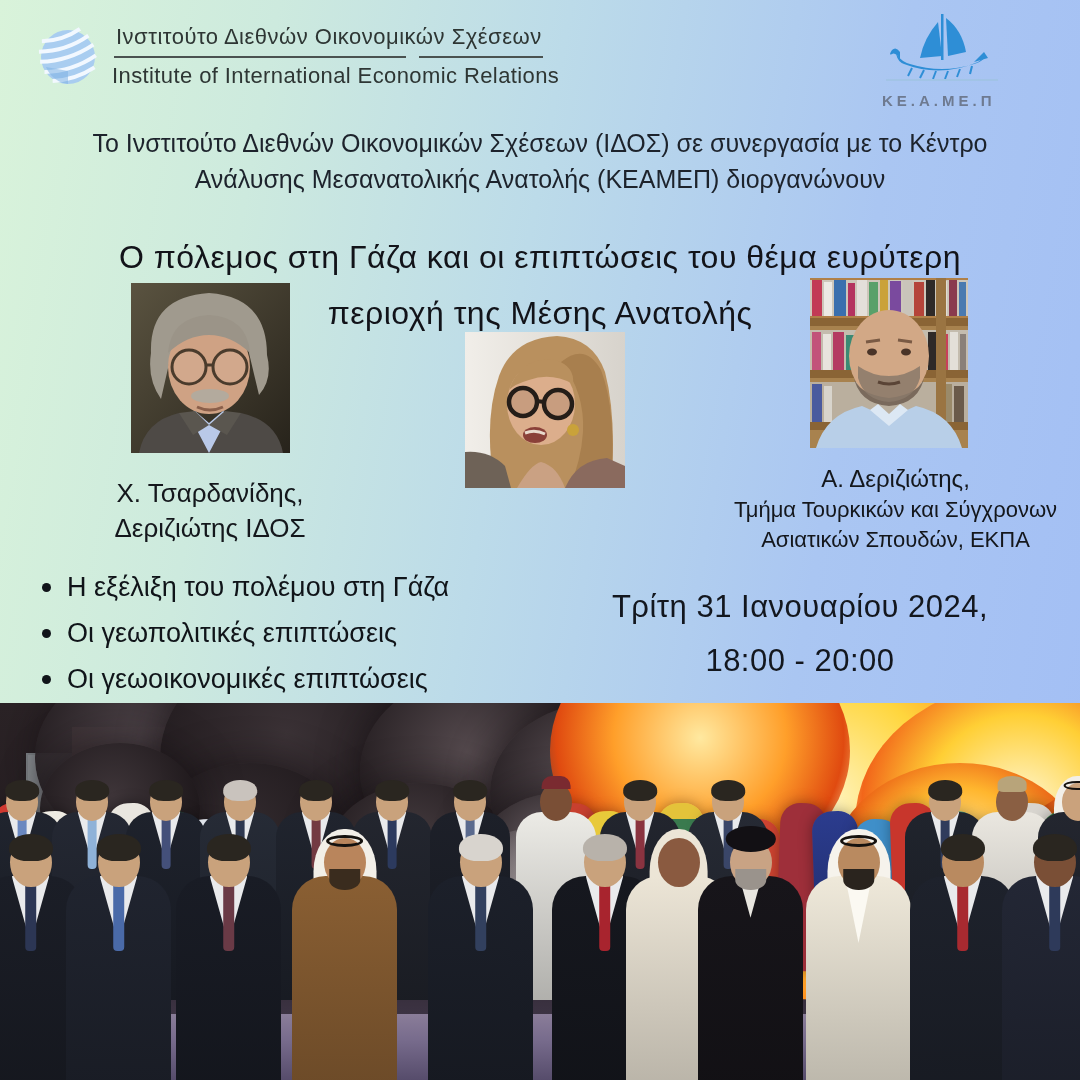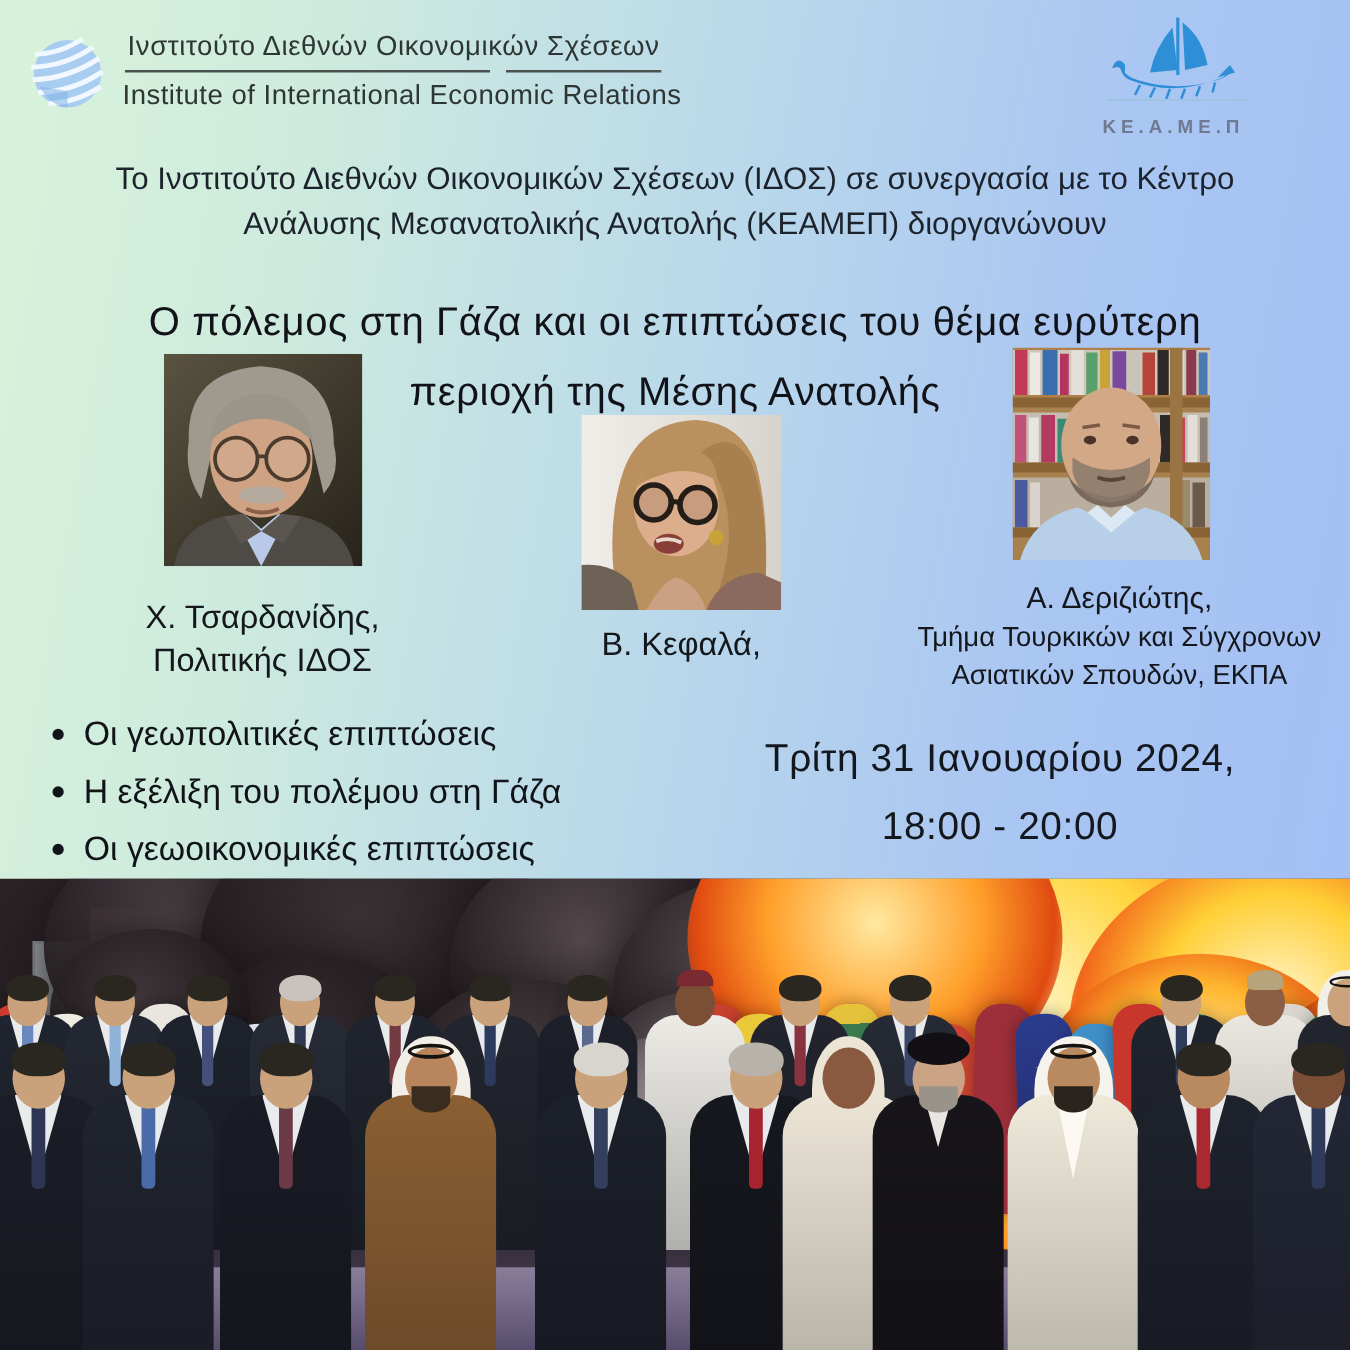--- a/index.html
+++ b/index.html
@@ -4,21 +4,21 @@
 <style>
   html,body{margin:0;padding:0;background:#888;}
   *{box-sizing:border-box;}
   .poster{
     position:relative;width:1080px;height:1080px;overflow:hidden;
     font-family:"Liberation Sans","DejaVu Sans",sans-serif;
     background:linear-gradient(100deg,#d9f3da 0%,#cdeade 22%,#bcdbe9 45%,#aac6f2 72%,#a2bef5 100%);
     color:#171a20;
   }
   
-  .idos{position:absolute;left:24px;top:24px;display:flex;align-items:flex-end;gap:14px;}
+  .idos{position:absolute;left:38px;top:24px;display:flex;align-items:center;gap:14px;}
   .idos-text{display:flex;flex-direction:column;}
   .idos-greek{font-size:22px;letter-spacing:.5px;color:#2e3634;padding:0 4px 6px 4px;}
   .idos-rule{height:2px;background:#4a5250;width:96%;margin:0 0 5px 2px;
     background:linear-gradient(90deg,#4a5250 0 68%,transparent 68% 71%,#4a5250 71% 100%);}
   .idos-english{font-size:22px;color:#2e3634;letter-spacing:.4px;}
   .keamep{position:absolute;right:48px;top:12px;width:150px;text-align:left;}
   .keamep-label{margin-top:2px;font-size:15px;letter-spacing:4px;color:#6e7a90;font-weight:bold;}
   
   .intro{position:absolute;left:50%;top:126px;transform:translateX(-50%);width:960px;
     text-align:center;font-size:25px;line-height:1.42;color:#1d232c;}
@@ -237,38 +237,37 @@
       <ellipse cx="96" cy="74" rx="5" ry="3.5" fill="#4a3428"></ellipse>
       <path d="M56,64 L70,62 M88,62 L102,64" stroke="#7a5a44" stroke-width="3"></path>
       <path d="M68,104 Q79,108 90,104" stroke="#5a4436" stroke-width="3" fill="none"></path>
       <path d="M6,170 Q16,136 52,128 L79,140 L106,128 Q142,136 152,170 Z" fill="#b8cfe8"></path>
       <path d="M60,132 L79,148 L98,132 L90,126 L79,136 L68,126 Z" fill="#dce8f4"></path>
     </svg>
   </div>
 
   <div class="caption c1">
     <div class="cap-name">Χ. Τσαρδανίδης,</div>
-    <div class="cap-role">Πολιτικής ΙΔΟΣ</div>
+    <div class="cap-role">Δεριζιώτης ΙΔΟΣ</div>
   </div>
   <div class="caption c2">
-    <div class="cap-name">Β. Κεφαλά,</div>
   </div>
   <div class="caption c3">
     <div class="cap-name">Α. Δεριζιώτης,</div>
     <div class="cap-role">Τμήμα Τουρκικών και Σύγχρονων Ασιατικών Σπουδών, ΕΚΠΑ</div>
   </div>
 
   <ul class="topics">
     <li>
         <span class="dot"></span>
-        <span>Οι γεωπολιτικές επιπτώσεις</span>
+        <span>Η εξέλιξη του πολέμου στη Γάζα</span>
       </li>
     <li>
         <span class="dot"></span>
-        <span>Η εξέλιξη του πολέμου στη Γάζα</span>
+        <span>Οι γεωπολιτικές επιπτώσεις</span>
       </li>
     <li>
         <span class="dot"></span>
         <span>Οι γεωοικονομικές επιπτώσεις</span>
       </li>
   </ul>
 
   <div class="when">
     <div>Τρίτη 31 Ιανουαρίου 2024,</div>
     <div>18:00 - 20:00</div>

